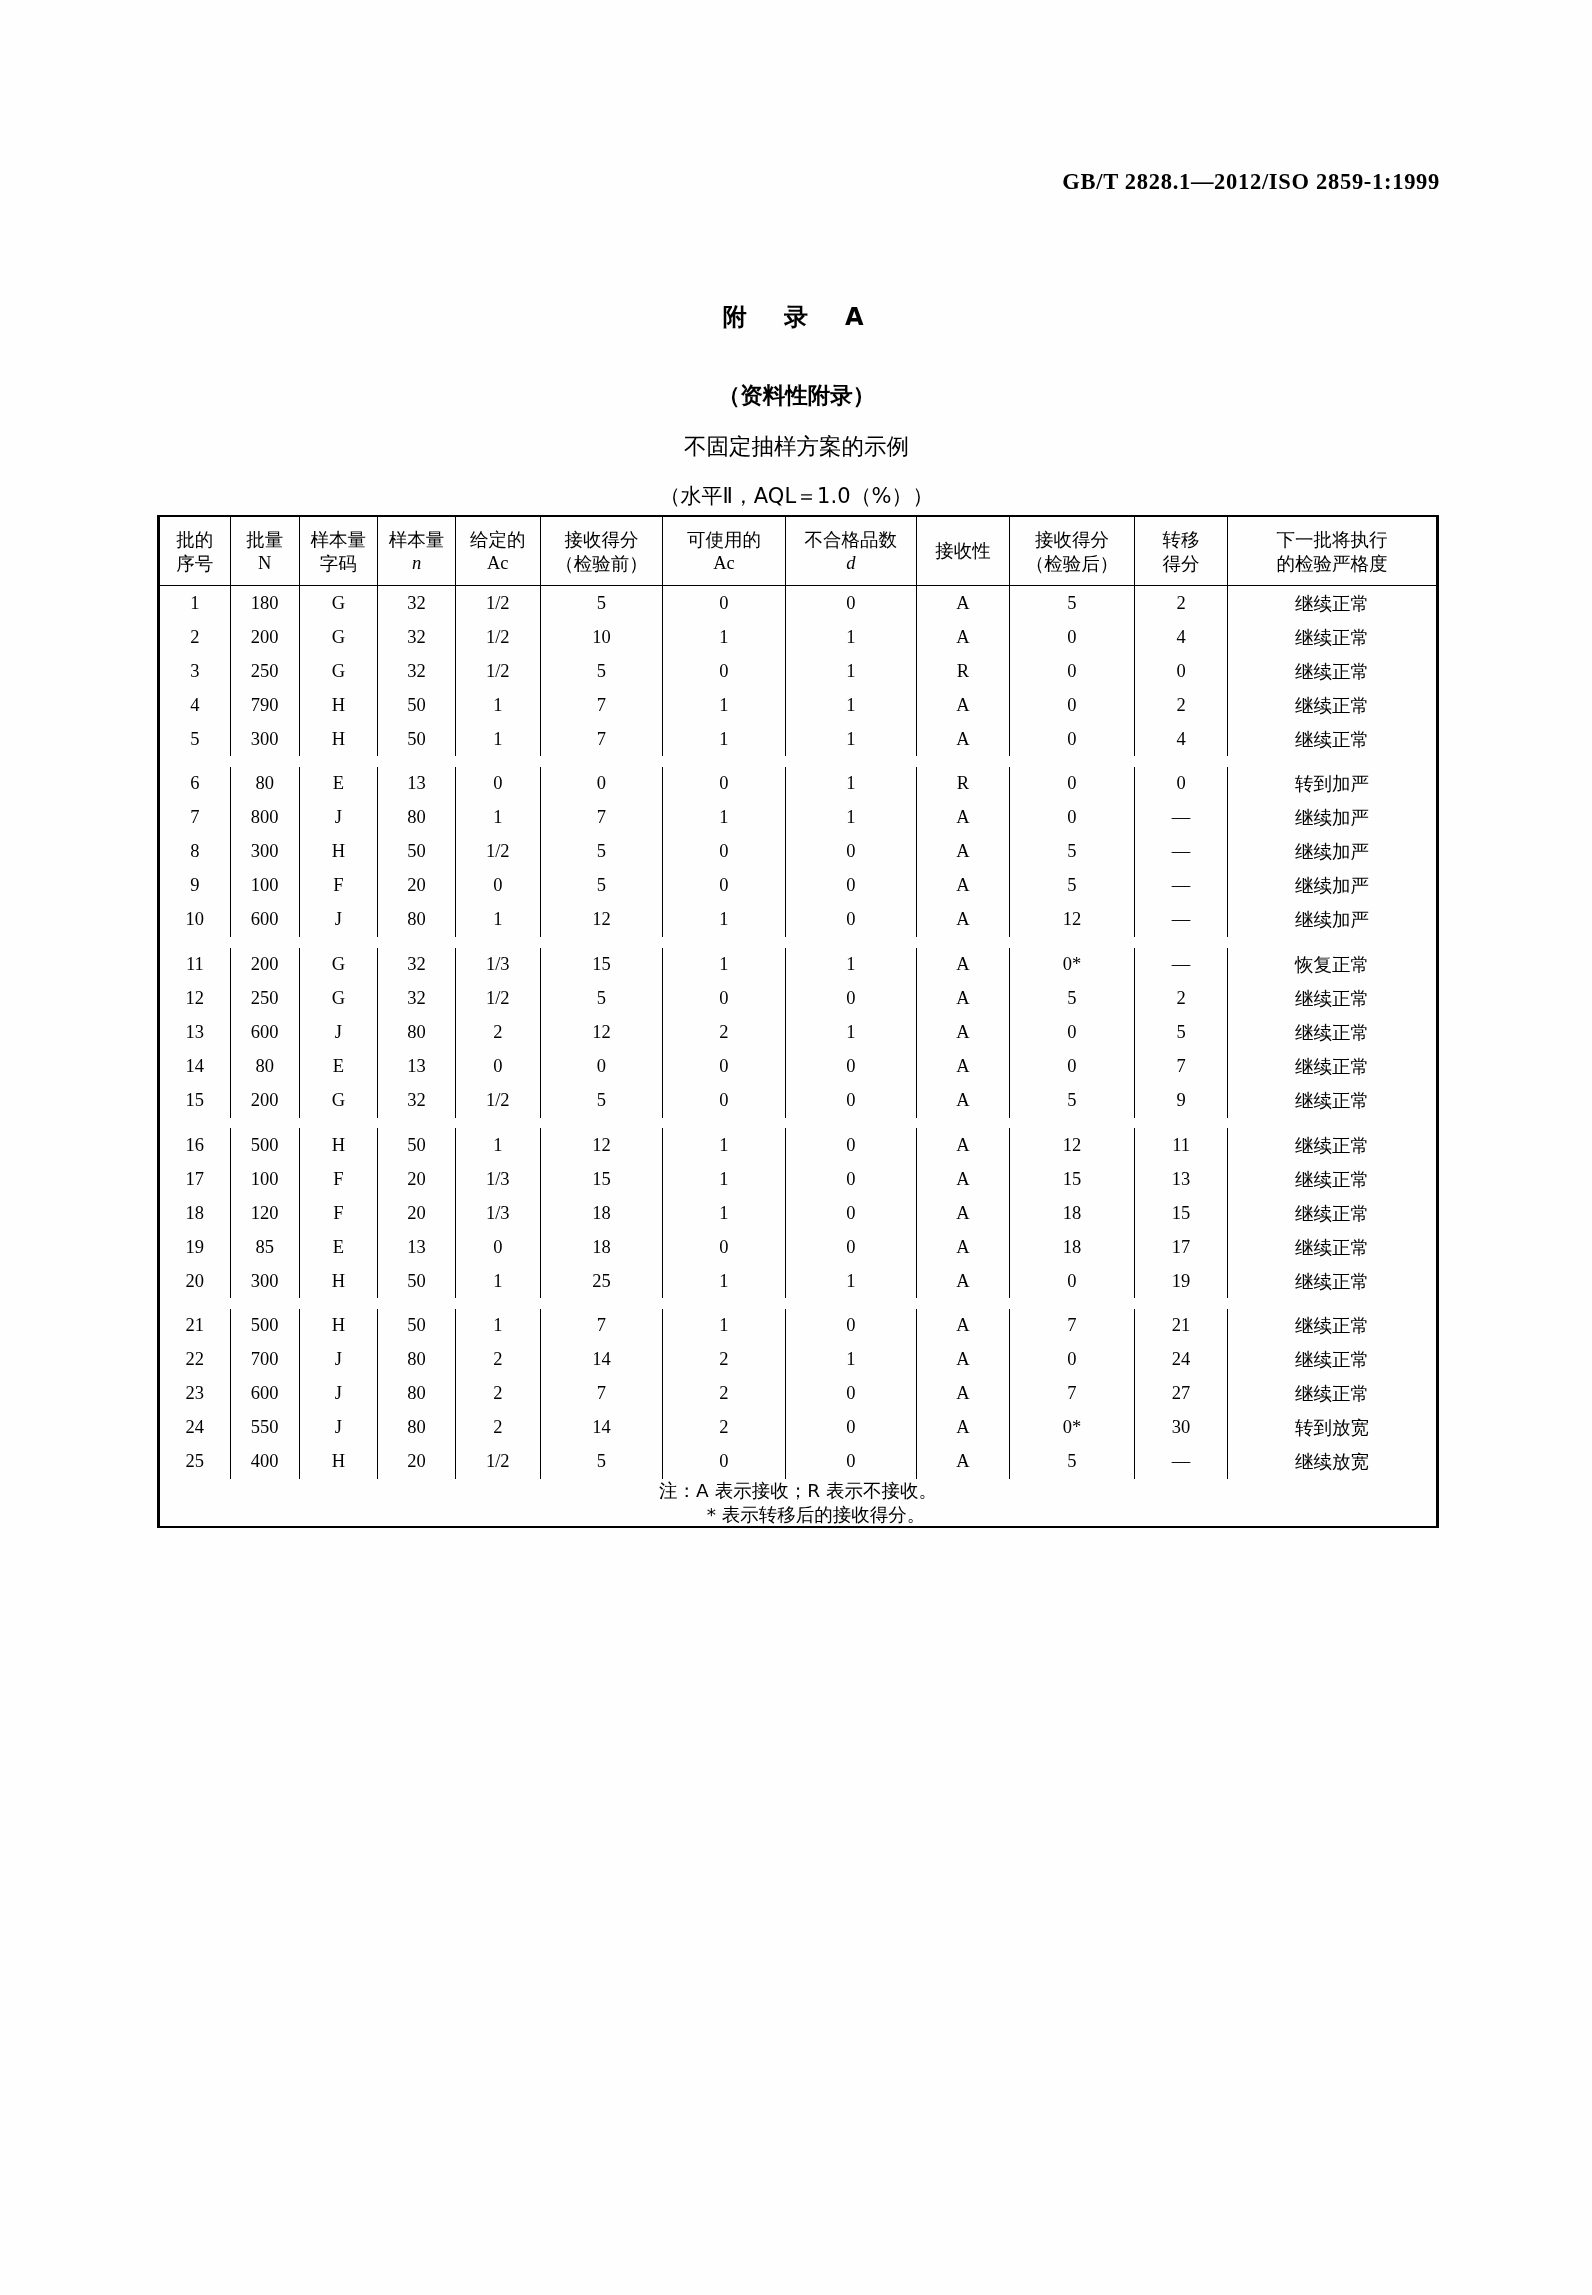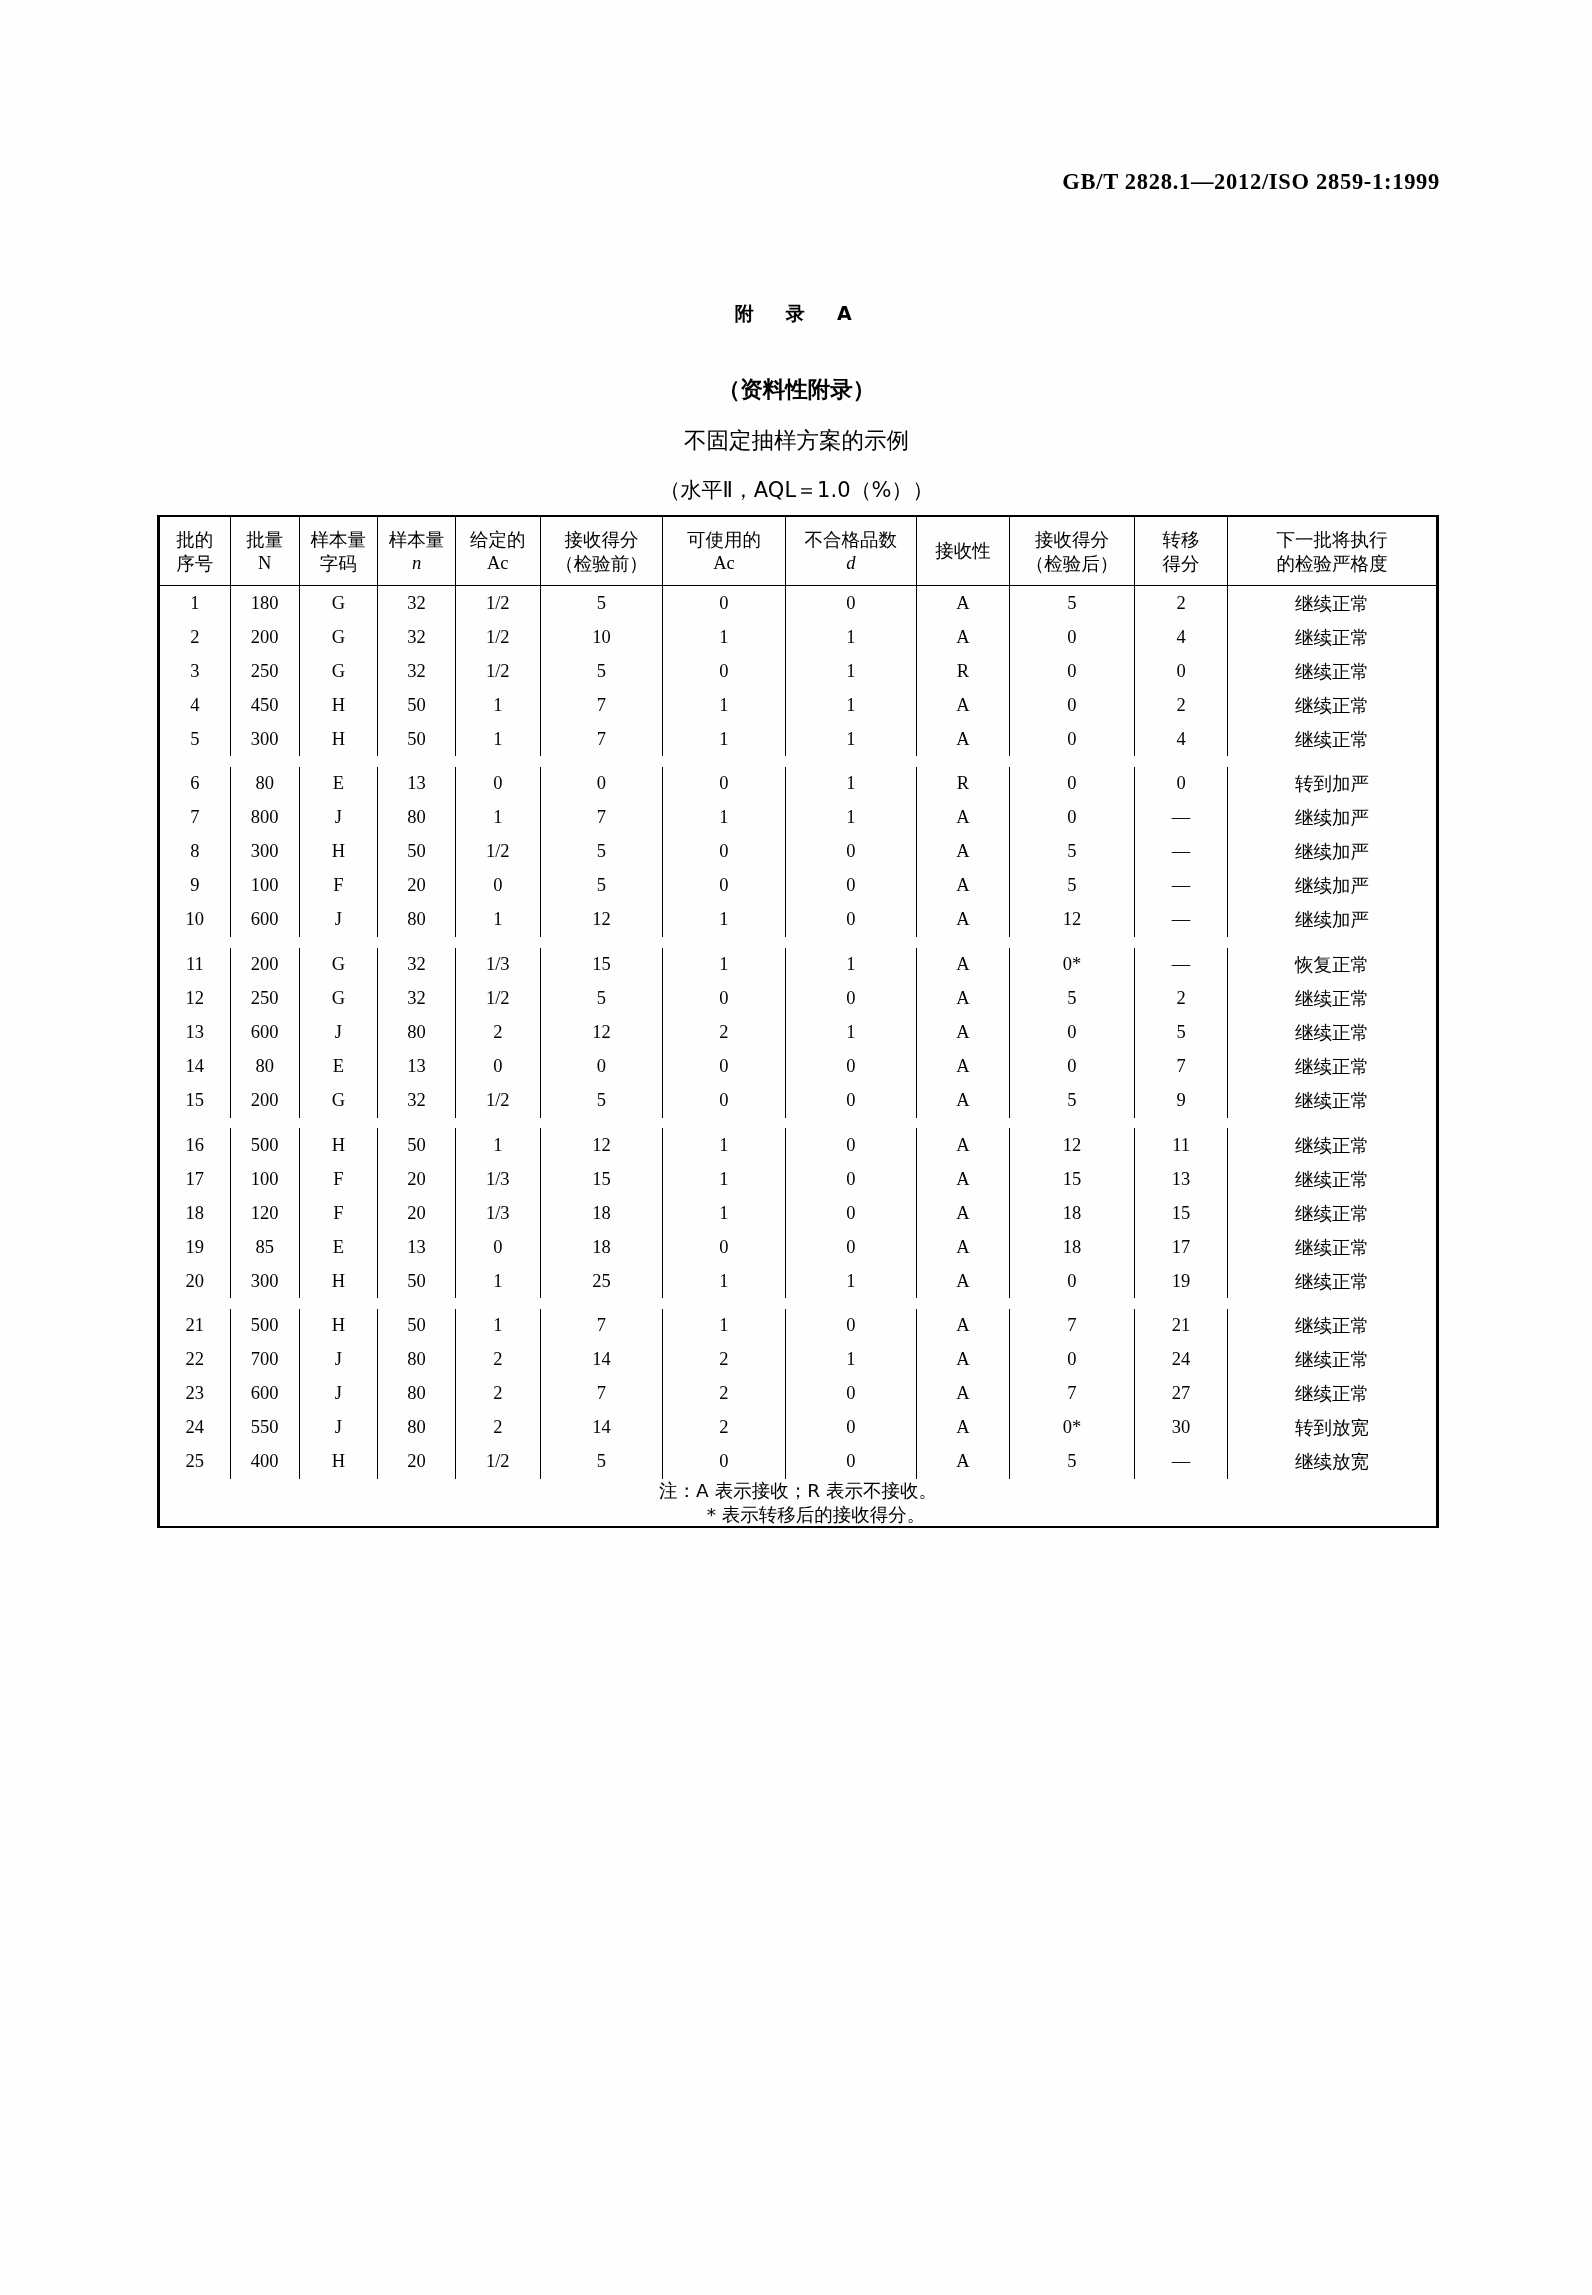--- a/index.html
+++ b/index.html
@@ -34,21 +34,21 @@
   .titles {
     position: absolute;
     top: 301px;
     left: 0;
     width: 1593px;
     text-align: center;
   }
   .title-main {
     font-family: "Liberation Serif", serif;
     font-weight: bold;
-    font-size: 19px;
+    font-size: 24px;
     letter-spacing: 6.6px;
     margin-bottom: 19px;
   }
   .title-sub {
     font-family: "Liberation Serif", serif;
     font-weight: bold;
     font-size: 22.5px;
     margin-bottom: 20px;
     margin-top: 47px;
   }
@@ -242,21 +242,21 @@
             <td>5</td>
             <td>0</td>
             <td>1</td>
             <td>R</td>
             <td>0</td>
             <td>0</td>
             <td class="cjk">继续正常</td>
           </tr>
           <tr class="data">
             <td>4</td>
-            <td>450</td>
+            <td>790</td>
             <td>H</td>
             <td>50</td>
             <td>1</td>
             <td>7</td>
             <td>1</td>
             <td>1</td>
             <td>A</td>
             <td>0</td>
             <td>2</td>
             <td class="cjk">继续正常</td>

